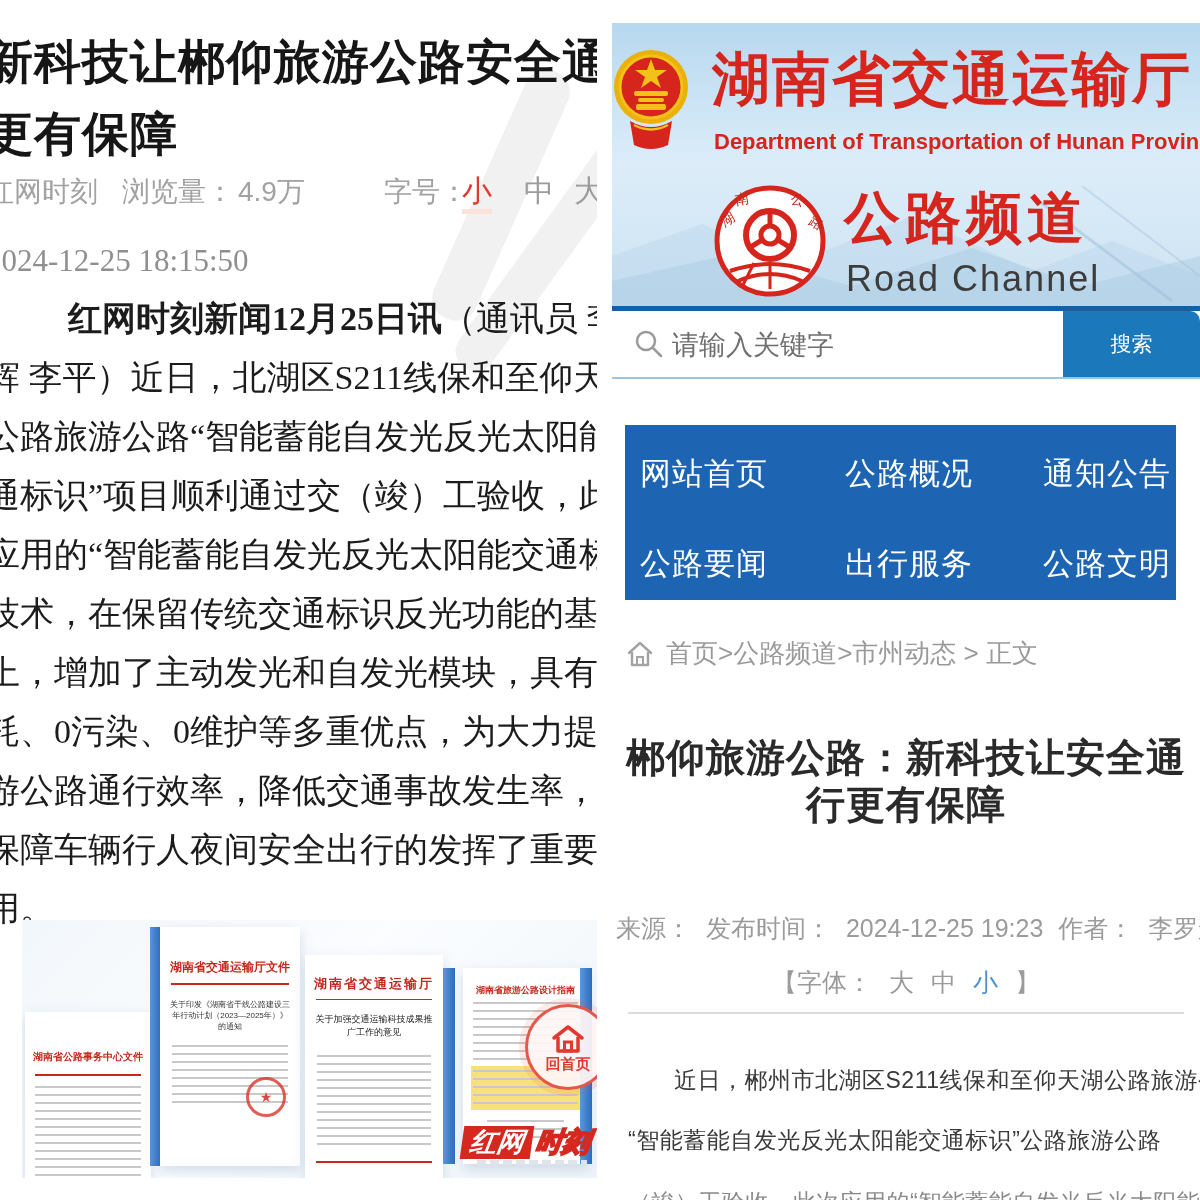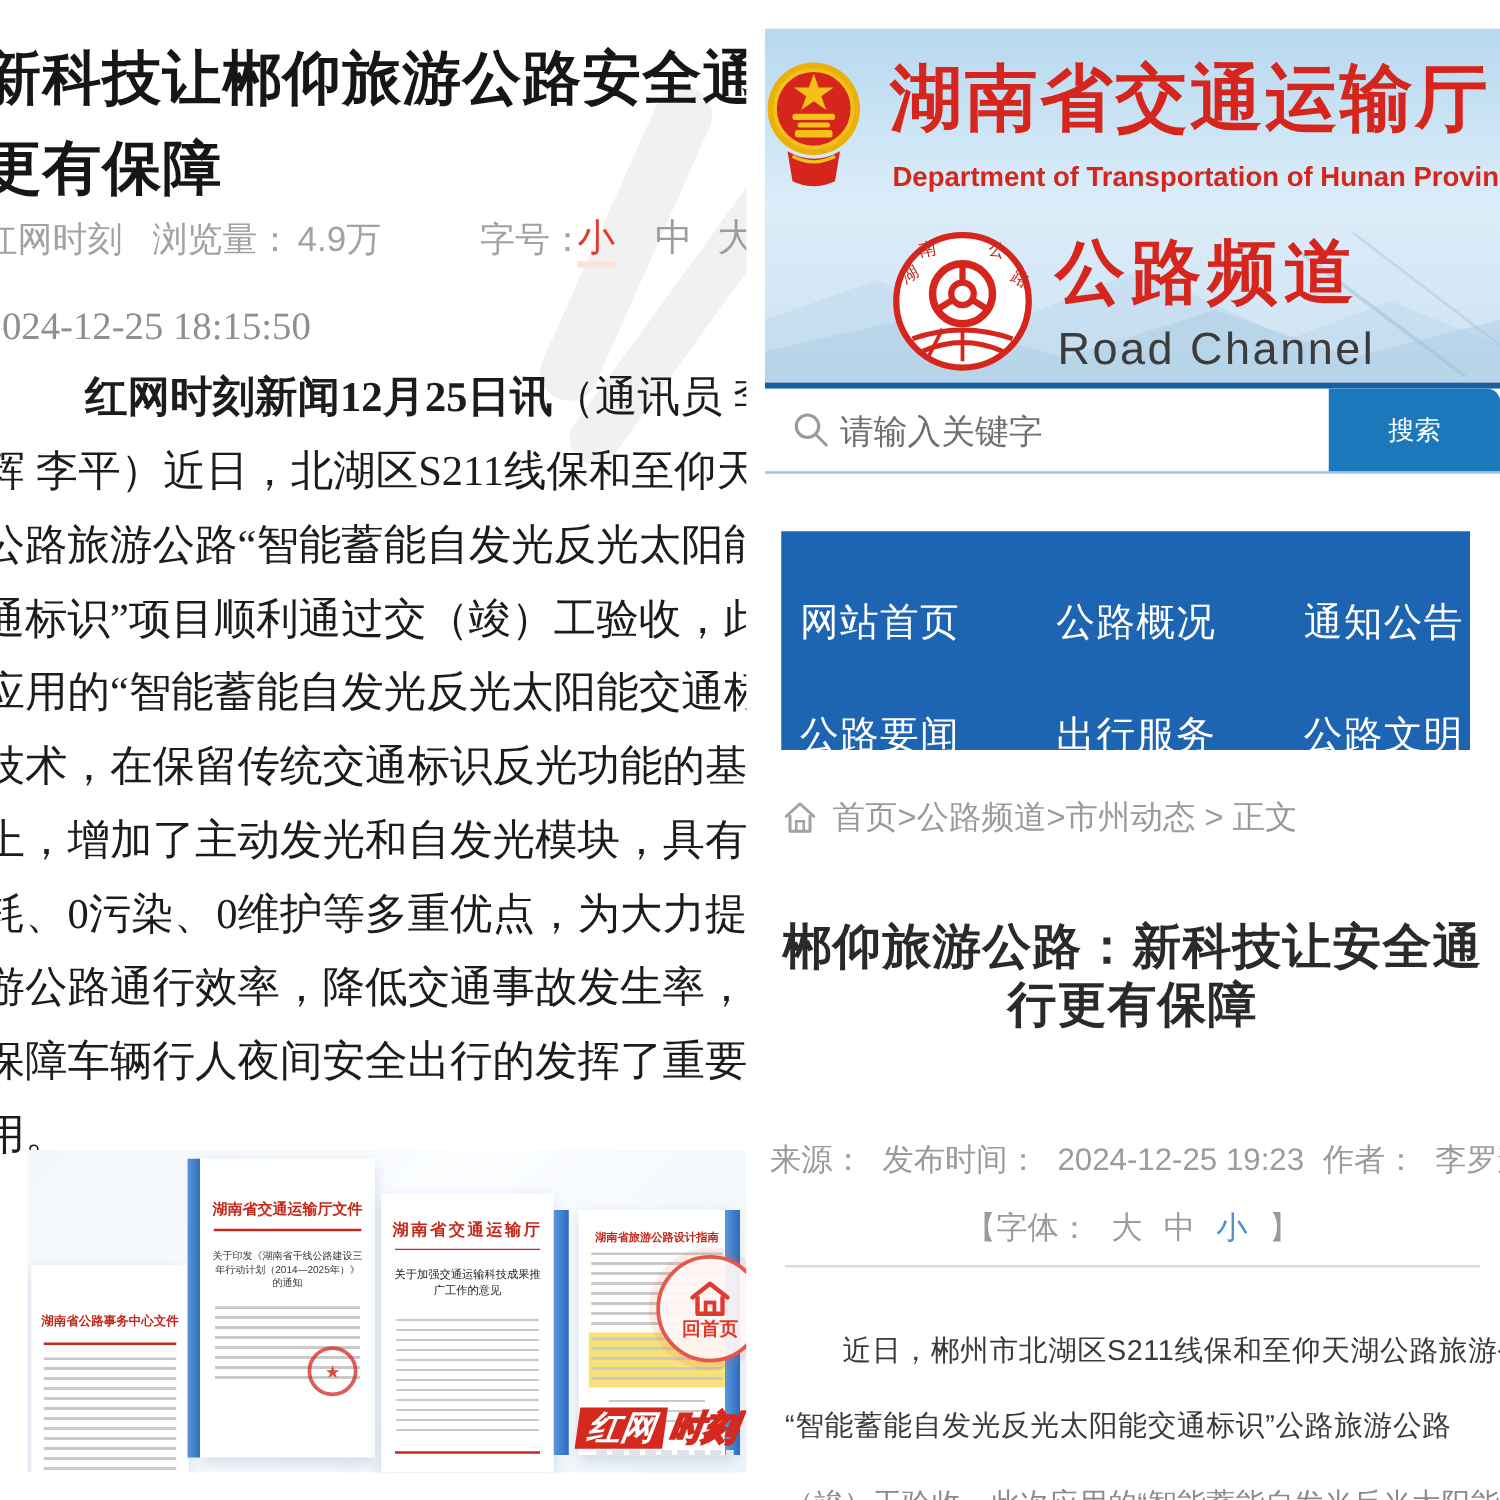--- a/index.html
+++ b/index.html
@@ -57,21 +57,21 @@
   .chan-en{position:absolute;left:234px;top:238px;font-size:36px;color:#3c3c3c;letter-spacing:2px;
            white-space:nowrap;line-height:1;}
   .search-row{position:absolute;left:0;top:311px;width:588px;height:66px;background:#fff;
               border-bottom:2px solid #9cc4e4;}
   .search-input{position:absolute;left:58px;top:0;width:380px;height:66px;border:none;outline:none;
                 font-size:27px;color:#444;background:transparent;font-family:inherit;}
   .search-input::placeholder{color:#6f6f6f;opacity:1;}
   .search-btn{position:absolute;left:451px;top:0;width:137px;height:66px;background:#1b78ba;
               border:none;color:#fff;font-size:21px;border-radius:0 10px 0 0;font-family:inherit;}
   .nav{position:absolute;left:13px;top:425px;width:551px;height:175px;background:#1d64b2;}
-  .nav span{position:absolute;color:#fff;font-size:31px;line-height:1;letter-spacing:1px;cursor:pointer;margin-top:24px;}
+  .nav span{position:absolute;color:#fff;font-size:31px;line-height:1;letter-spacing:1px;cursor:pointer;}
   .crumbs{position:absolute;left:14px;top:636px;display:flex;align-items:center;color:#9a9a9a;font-size:26px;}
   .crumbs svg{margin-right:12px;}
   .a-title{position:absolute;left:0;width:588px;text-align:center;font-size:39px;font-weight:700;
            color:#2a2a2a;line-height:1;letter-spacing:1px;white-space:nowrap;}
   .a-meta{position:absolute;left:0;top:916px;width:588px;text-align:center;font-size:25px;color:#9b9b9b;
           line-height:1;white-space:nowrap;}
   .a-meta span{margin:0 4px;}
   .a-font{position:absolute;left:0;top:970px;width:588px;text-align:center;font-size:25px;color:#9b9b9b;line-height:1;}
   .a-font span{margin:0 5px;}
   .a-font .sz-small{color:#4a90d2;}
@@ -119,21 +119,21 @@
       <div class="doc" style="left:3px;top:55px;width:126px;height:203px;margin-top:37px;">
         <div class="doc-title" style="top:38px;font-size:10px;">湖南省公路事务中心文件</div>
         <div class="doc-rule" style="top:62px;"></div>
         <div class="doc-bars" style="left:10px;right:10px;top:74px;height:100px;"></div>
       </div>
 
       <div class="spine" style="left:128px;top:7px;width:10px;height:239px;"></div>
       <div class="doc" style="left:138px;top:7px;width:140px;height:239px;">
         <div class="doc-title" style="top:32px;font-size:12px;">湖南省交通运输厅文件</div>
         <div class="doc-rule" style="top:56px;"></div>
-        <div class="doc-title" style="top:72px;font-size:8px;color:#333;font-weight:400;white-space:normal;padding:0 10px;">关于印发《湖南省干线公路建设三年行动计划（2014—2025年）》的通知</div>
+        <div class="doc-title" style="top:72px;font-size:8px;color:#333;font-weight:400;white-space:normal;padding:0 10px;">关于印发《湖南省干线公路建设三年行动计划（2023—2025年）》的通知</div>
         <div class="doc-bars" style="left:12px;right:12px;top:118px;height:60px;"></div>
         <div class="seal" style="left:86px;top:150px;">★</div>
       </div>
 
       <div class="doc" style="left:283px;top:35px;width:138px;height:223px;">
         <div class="doc-title" style="top:20px;font-size:13px;letter-spacing:2px;">湖南省交通运输厅</div>
         <div class="doc-rule" style="top:44px;height:1px;"></div>
         <div class="doc-title" style="top:58px;font-size:9px;color:#222;font-weight:400;white-space:normal;padding:0 7px;">关于加强交通运输科技成果推广工作的意见</div>
         <div class="doc-bars" style="left:12px;right:12px;top:100px;height:96px;"></div>
         <div class="doc-rule" style="top:206px;"></div>

